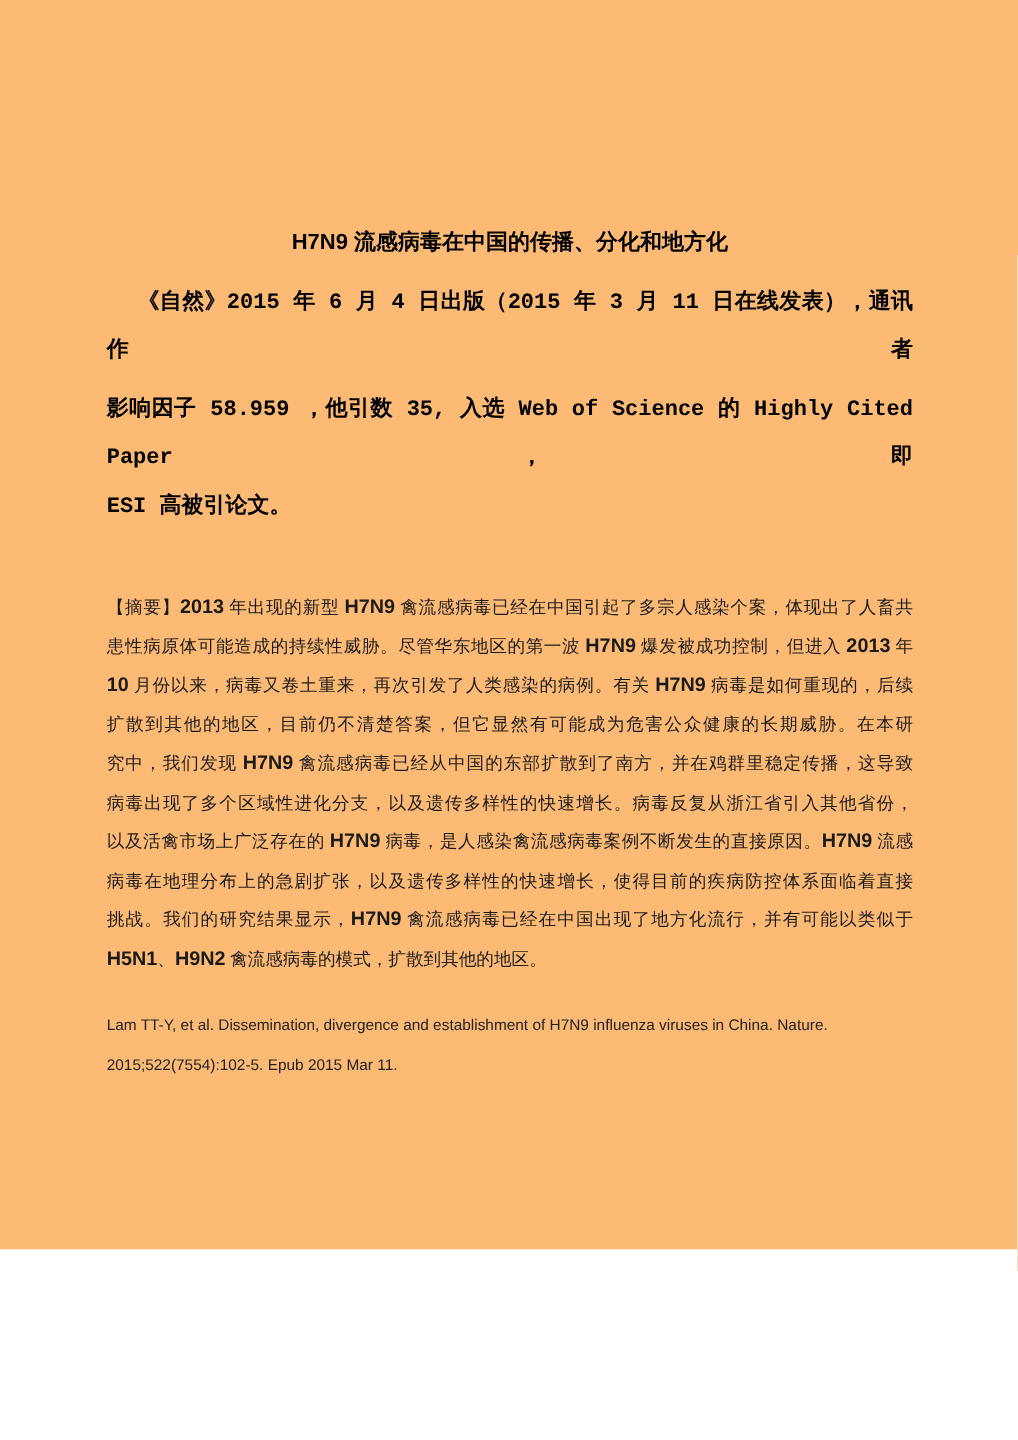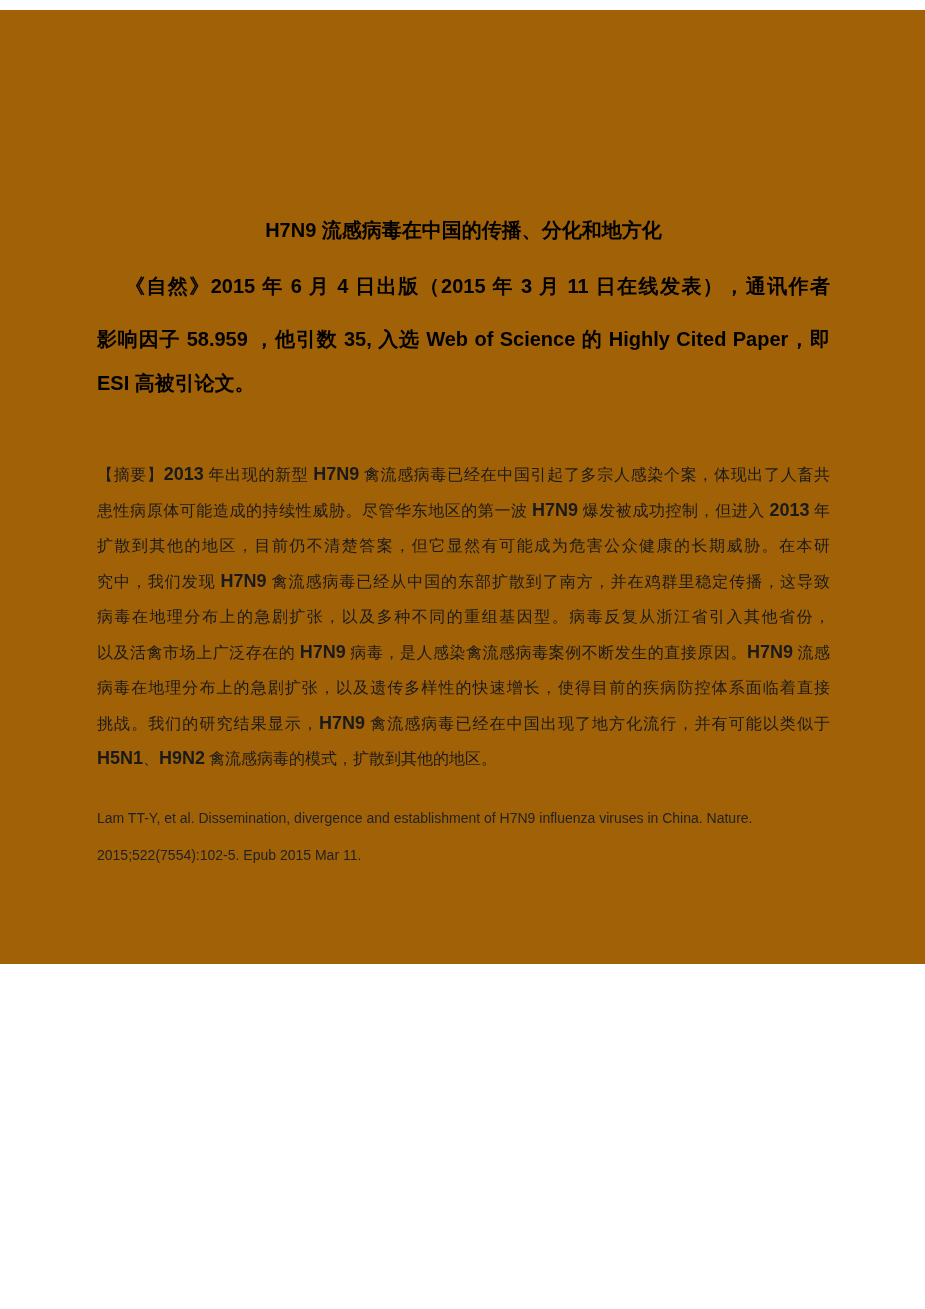--- a/index.html
+++ b/index.html
@@ -3,26 +3,25 @@
 <meta charset="utf-8">
 <style>
   html, body {
     margin: 0;
     padding: 0;
     background: #ffffff;
   }
   .page {
     position: relative;
     width: 925px;
-    height: 954px;
-    background: #a16207;
+    height: 1136px;
+    background: #fdba74;
     overflow: hidden;
     font-family: "Liberation Serif", "DejaVu Serif", serif;
     color: #1a1a1a;
-    margin-top: 10px;
   }
   .content {
     position: absolute;
     left: 97px;
     width: 733px;
     top: 0;
     padding-top: 207px;
   }
   .doc-title {
     margin: 0;
@@ -37,20 +36,21 @@
     margin-top: 21px;
     font-family: "Liberation Sans", "DejaVu Sans", sans-serif;
     font-weight: 700;
     font-size: 20px;
     color: #000000;
   }
   .pub-line {
     line-height: 44px;
     text-align: justify;
     text-align-last: justify;
+    font-family: Liberation Mono, monospace;
   }
   .pub-line.first {
     text-indent: 28px;
     margin-bottom: 9px;
   }
   .pub-line.last {
     text-align: left;
     text-align-last: left;
   }
   .abstract {
@@ -97,23 +97,24 @@
 
     <div class="pub-info">
       <div class="pub-line first">《自然》2015 年 6 月 4 日出版（2015 年 3 月 11 日在线发表），通讯作者</div>
       <div class="pub-line">影响因子 58.959 ，他引数 35, 入选 Web of Science 的 Highly Cited Paper，即</div>
       <div class="pub-line last">ESI 高被引论文。</div>
     </div>
 
     <div class="abstract">
       <div class="abs-line latinize">【摘要】<span class="lat">2013</span> 年出现的新型 <span class="lat">H7N9</span> 禽流感病毒已经在中国引起了多宗人感染个案，体现出了人畜共</div>
       <div class="abs-line latinize">患性病原体可能造成的持续性威胁。尽管华东地区的第一波 <span class="lat">H7N9</span> 爆发被成功控制，但进入 <span class="lat">2013</span> 年</div>
+      <div class="abs-line latinize"><span class="lat">10</span> 月份以来，病毒又卷土重来，再次引发了人类感染的病例。有关 <span class="lat">H7N9</span> 病毒是如何重现的，后续</div>
       <div class="abs-line latinize">扩散到其他的地区，目前仍不清楚答案，但它显然有可能成为危害公众健康的长期威胁。在本研</div>
       <div class="abs-line latinize">究中，我们发现 <span class="lat">H7N9</span> 禽流感病毒已经从中国的东部扩散到了南方，并在鸡群里稳定传播，这导致</div>
-      <div class="abs-line latinize">病毒在地理分布上的急剧扩张，以及多种不同的重组基因型。病毒反复从浙江省引入其他省份，</div>
+      <div class="abs-line latinize">病毒出现了多个区域性进化分支，以及遗传多样性的快速增长。病毒反复从浙江省引入其他省份，</div>
       <div class="abs-line latinize">以及活禽市场上广泛存在的 <span class="lat">H7N9</span> 病毒，是人感染禽流感病毒案例不断发生的直接原因。<span class="lat">H7N9</span> 流感</div>
       <div class="abs-line latinize">病毒在地理分布上的急剧扩张，以及遗传多样性的快速增长，使得目前的疾病防控体系面临着直接</div>
       <div class="abs-line latinize">挑战。我们的研究结果显示，<span class="lat">H7N9</span> 禽流感病毒已经在中国出现了地方化流行，并有可能以类似于</div>
       <div class="abs-line latinize last"><span class="lat">H5N1</span>、<span class="lat">H9N2</span> 禽流感病毒的模式，扩散到其他的地区。</div>
     </div>
 
     <div class="citation">
       <div class="cit-line">Lam TT-Y, et al. Dissemination, divergence and establishment of H7N9 influenza viruses in China. Nature.</div>
       <div class="cit-line">2015;522(7554):102-5. Epub 2015 Mar 11.</div>
     </div>

